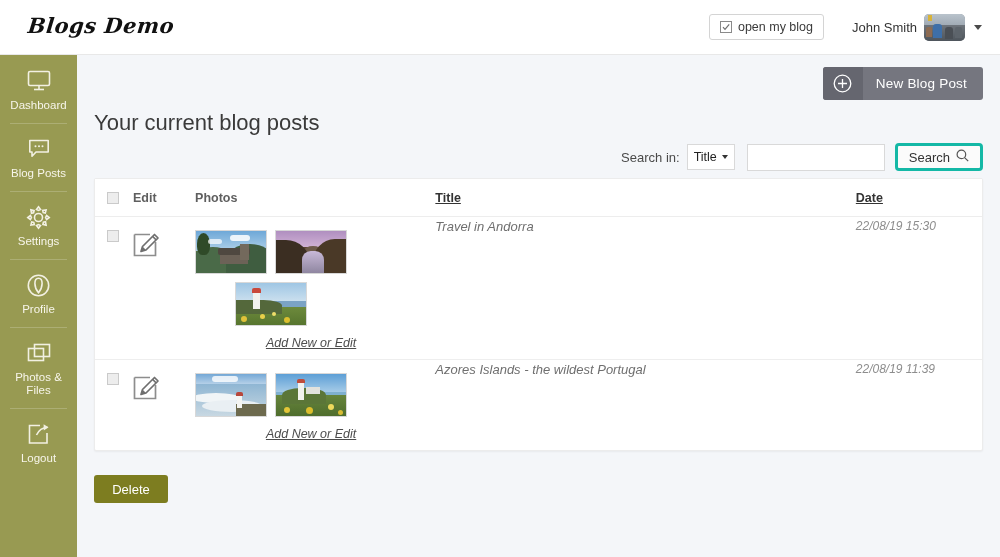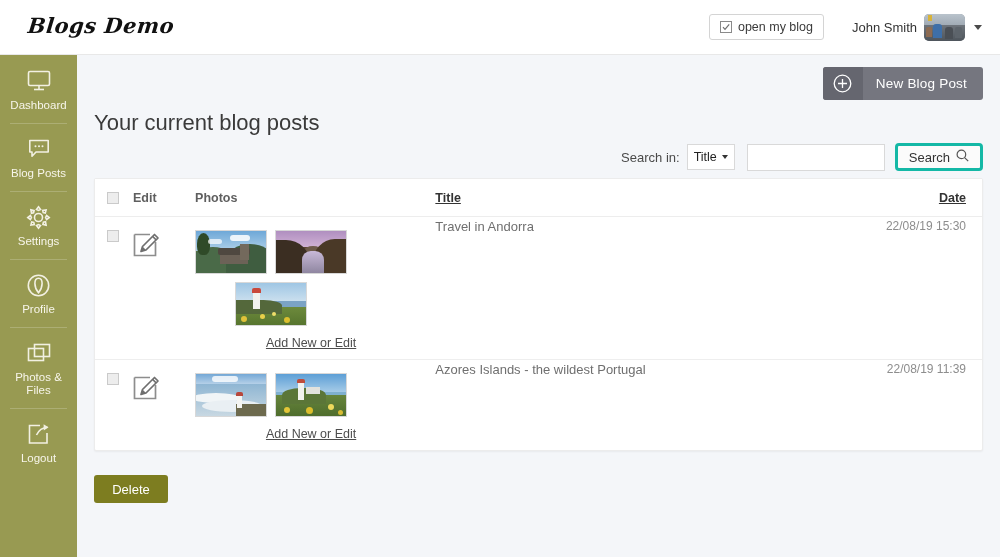--- a/index.html
+++ b/index.html
@@ -199,28 +199,29 @@
     color: #333;
     text-decoration: underline;
     cursor: pointer;
   }
   td {
     padding: 13px 0 9px;
     font-size: 13px;
     color: #666;
     vertical-align: top;
     border-bottom: 1px solid #eeeeee;
+    font-style: italic;
   }
   tbody tr:last-child td { border-bottom: none; }
 
   .col-check { width: 38px; padding-left: 12px; }
   .col-edit  { width: 62px; }
   .col-photos{ width: 240px; }
   .col-title { width: 420px; }
-  .col-date  { width: 126px; text-align: right; padding-right: 16px; }
+  .col-date  { width: 126px; padding-right: 16px; }
 
   .chk {
     width: 12px; height: 12px;
     border: 1px solid #cacaca;
     background: #ededed;
     display: inline-block;
     cursor: pointer;
     vertical-align: top;
   }
   .chk-head { margin-top: 1px; }

